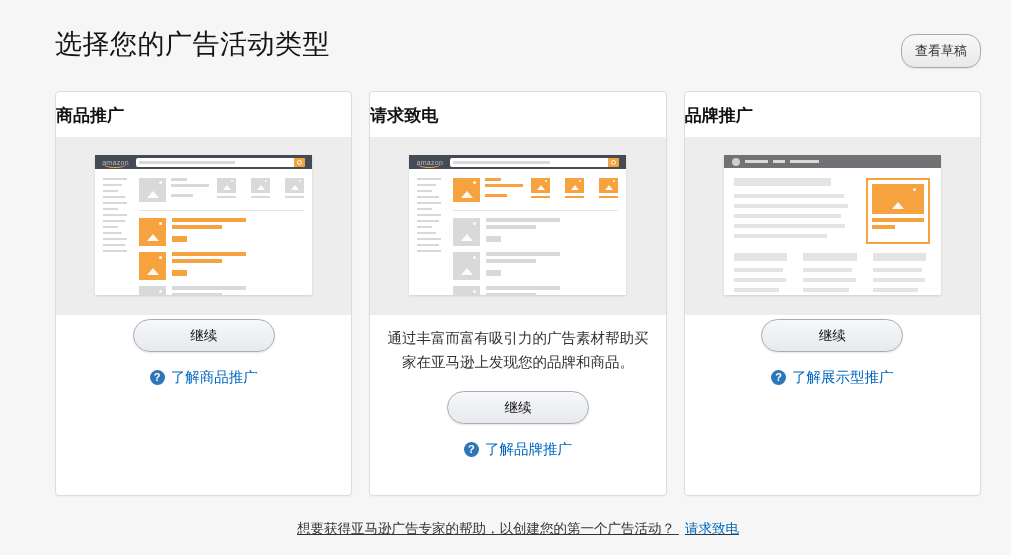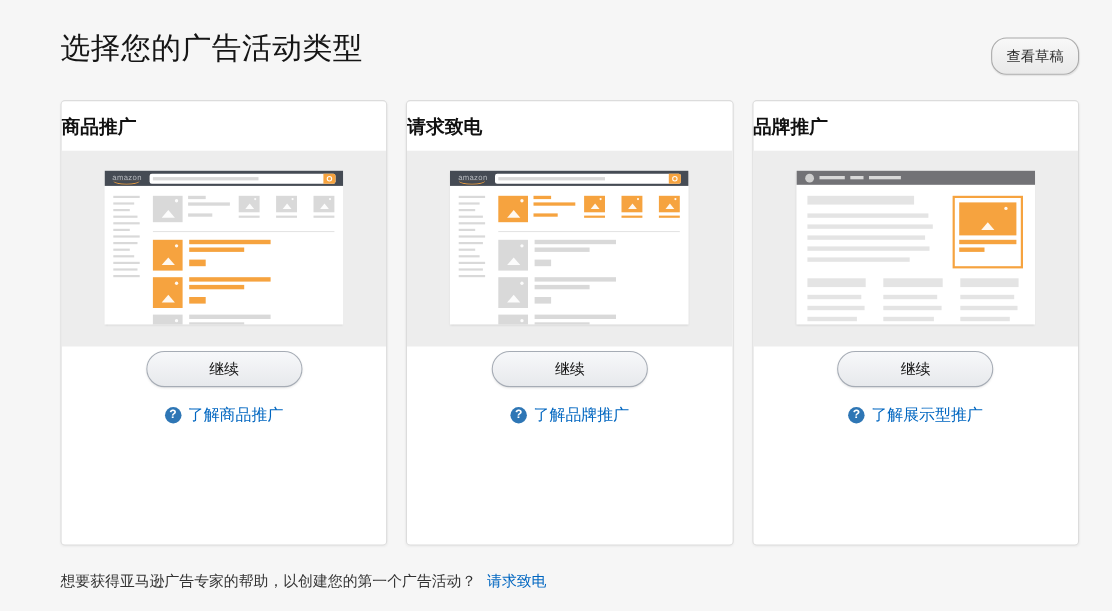--- a/index.html
+++ b/index.html
@@ -128,21 +128,21 @@
     background:linear-gradient(#f7f8fa,#e7e9ec);
     font-family:inherit; font-size:13.5px; color:#111; cursor:pointer;
     box-shadow:0 1px 2px rgba(0,0,0,.10);
   }
   .learn { display:flex; justify-content:center; align-items:center; gap:6px; margin-top:16px;
     font-size:14.5px; color:var(--link-blue,#0066c0); cursor:pointer; text-decoration:none; }
   .q-icon { width:15px; height:15px; border-radius:50%; background:var(--help-icon-blue,#2e76b5);
     color:#fff; font-size:11px; font-weight:bold; display:inline-flex; align-items:center; justify-content:center; line-height:1; }
 
   
-  .footer { text-align:left; margin-top:24px; font-size:13.5px; color:#333; }
+  .footer { text-align:center; margin-top:24px; font-size:13.5px; color:#333;text-decoration:underline; }
   .footer a { color:var(--link-blue,#0066c0); text-decoration:none; cursor:pointer; margin-left:6px; }
 </style>
 </head>
 <body>
 
 <div class="page">
 
   <div class="top-row">
     <h1 class="page-title">选择您的广告活动类型</h1>
     <button class="drafts-btn">查看草稿</button>
@@ -306,20 +306,21 @@
                   <b class="ph ph-li"></b>
                   <span class="li-lines">
                     <i></i>
                     <i></i>
                   </span>
                 </div>
             </div>
           </div>
         </div>
       </div>
+      <div class="card-desc">通过丰富而富有吸引力的广告素材帮助买家在亚马逊上发现您的品牌和商品。</div>
       <button class="cont-btn">继续</button>
       <a class="learn">
         <span class="q-icon">?</span>
         <span>了解品牌推广</span>
       </a>
     </div>
 
     <div class="card">
       <div class="card-title">品牌推广</div>
       <div class="illus">

